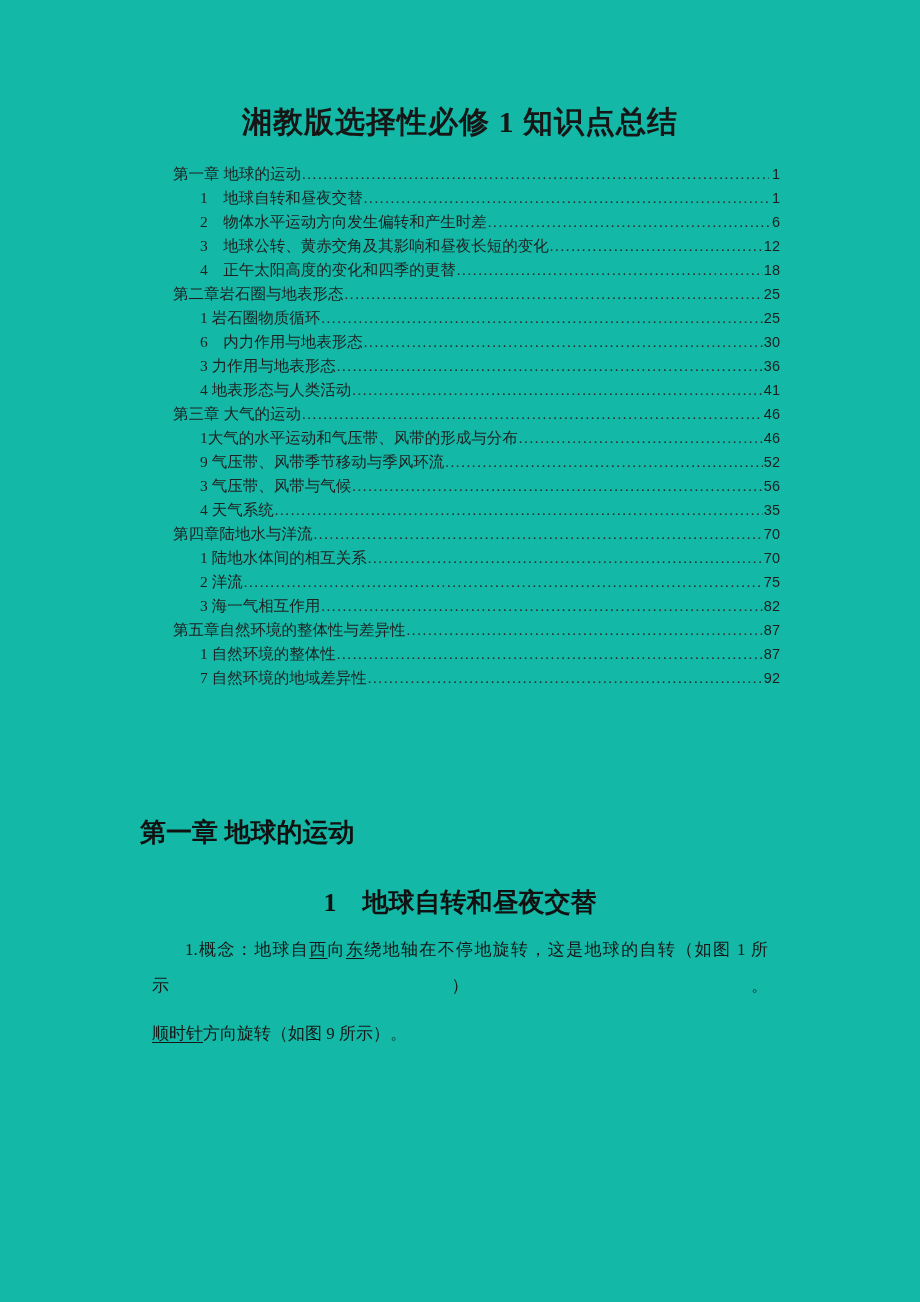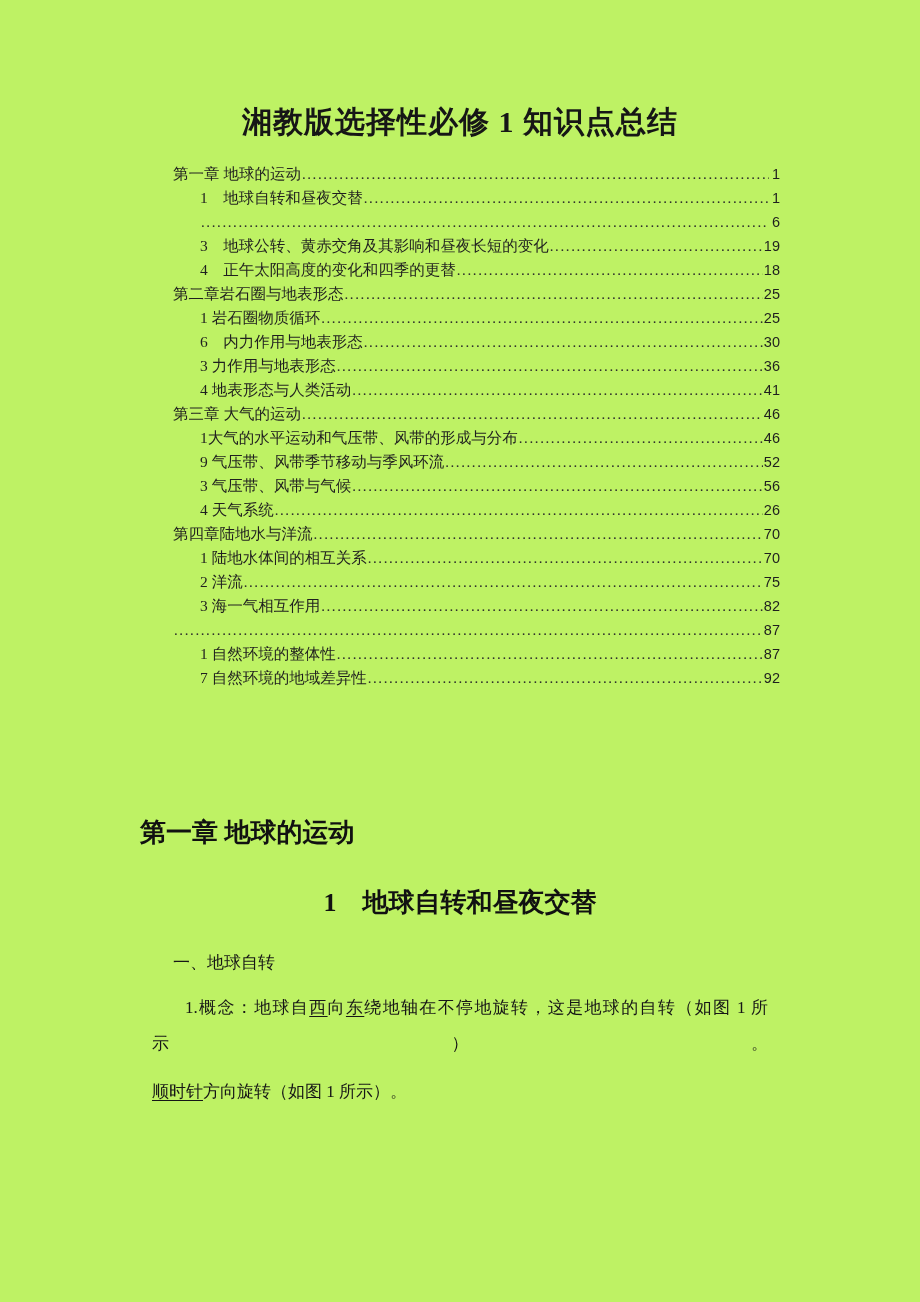--- a/index.html
+++ b/index.html
@@ -1,20 +1,20 @@
 <!DOCTYPE html>
 <html><head>
 <meta charset="utf-8">
 <style>
   html, body { margin: 0; padding: 0; background: #ffffff; }
   .page {
     position: relative;
     width: 920px;
     height: 1302px;
-    background: #bef264;
+    background: #14b8a6;
     box-sizing: border-box;
     padding: 0 140px;
     color: #1c1c1c;
     font-family: "Liberation Serif", serif;
     overflow: hidden;
   }
   .doc-title {
     margin: 0;
     padding-top: 102px;
     font-size: 30px;
@@ -110,28 +110,29 @@
       <span class="toc-page">1</span>
     </div>
 
     <div class="toc-row section">
       <span class="toc-label">1　地球自转和昼夜交替</span>
       <span class="toc-dots">............................................................................................................................................................................................................................................................................................................</span>
       <span class="toc-page">1</span>
     </div>
 
     <div class="toc-row section">
+      <span class="toc-label">2　物体水平运动方向发生偏转和产生时差</span>
       <span class="toc-dots">............................................................................................................................................................................................................................................................................................................</span>
       <span class="toc-page">6</span>
     </div>
 
     <div class="toc-row section">
       <span class="toc-label">3　地球公转、黄赤交角及其影响和昼夜长短的变化</span>
       <span class="toc-dots">............................................................................................................................................................................................................................................................................................................</span>
-      <span class="toc-page">19</span>
+      <span class="toc-page">12</span>
     </div>
 
     <div class="toc-row section">
       <span class="toc-label">4　正午太阳高度的变化和四季的更替</span>
       <span class="toc-dots">............................................................................................................................................................................................................................................................................................................</span>
       <span class="toc-page">18</span>
     </div>
 
     <div class="toc-row chapter">
       <span class="toc-label">第二章岩石圈与地表形态</span>
@@ -183,21 +184,21 @@
 
     <div class="toc-row section">
       <span class="toc-label">3 气压带、风带与气候</span>
       <span class="toc-dots">............................................................................................................................................................................................................................................................................................................</span>
       <span class="toc-page">56</span>
     </div>
 
     <div class="toc-row section">
       <span class="toc-label">4 天气系统</span>
       <span class="toc-dots">............................................................................................................................................................................................................................................................................................................</span>
-      <span class="toc-page">26</span>
+      <span class="toc-page">35</span>
     </div>
 
     <div class="toc-row chapter">
       <span class="toc-label">第四章陆地水与洋流</span>
       <span class="toc-dots">............................................................................................................................................................................................................................................................................................................</span>
       <span class="toc-page">70</span>
     </div>
 
     <div class="toc-row section">
       <span class="toc-label">1 陆地水体间的相互关系</span>
@@ -211,20 +212,21 @@
       <span class="toc-page">75</span>
     </div>
 
     <div class="toc-row section">
       <span class="toc-label">3 海一气相互作用</span>
       <span class="toc-dots">............................................................................................................................................................................................................................................................................................................</span>
       <span class="toc-page">82</span>
     </div>
 
     <div class="toc-row chapter">
+      <span class="toc-label">第五章自然环境的整体性与差异性</span>
       <span class="toc-dots">............................................................................................................................................................................................................................................................................................................</span>
       <span class="toc-page">87</span>
     </div>
 
     <div class="toc-row section">
       <span class="toc-label">1 自然环境的整体性</span>
       <span class="toc-dots">............................................................................................................................................................................................................................................................................................................</span>
       <span class="toc-page">87</span>
     </div>
 
@@ -233,21 +235,20 @@
       <span class="toc-dots">............................................................................................................................................................................................................................................................................................................</span>
       <span class="toc-page">92</span>
     </div>
   </nav>
 
   <div>
     <h2 class="chapter-heading">第一章 地球的运动</h2>
 
     <h3 class="section-heading">1　地球自转和昼夜交替</h3>
 
-    <p class="subhead">一、地球自转</p>
 
     <p class="bodyline jline indent"><span>1.概念：地球自</span><span class="u">西</span><span>向</span><span class="u">东</span><span>绕地轴在不停地旋转，这是地球的自转（如图 1 所示）。</span></p>
 
 
-    <p class="bodyline"><span class="u">顺时针</span><span>方向旋转（如图 1 所示）。</span></p>
+    <p class="bodyline"><span class="u">顺时针</span><span>方向旋转（如图 9 所示）。</span></p>
   </div>
 
 </div>
 
 </body></html>

